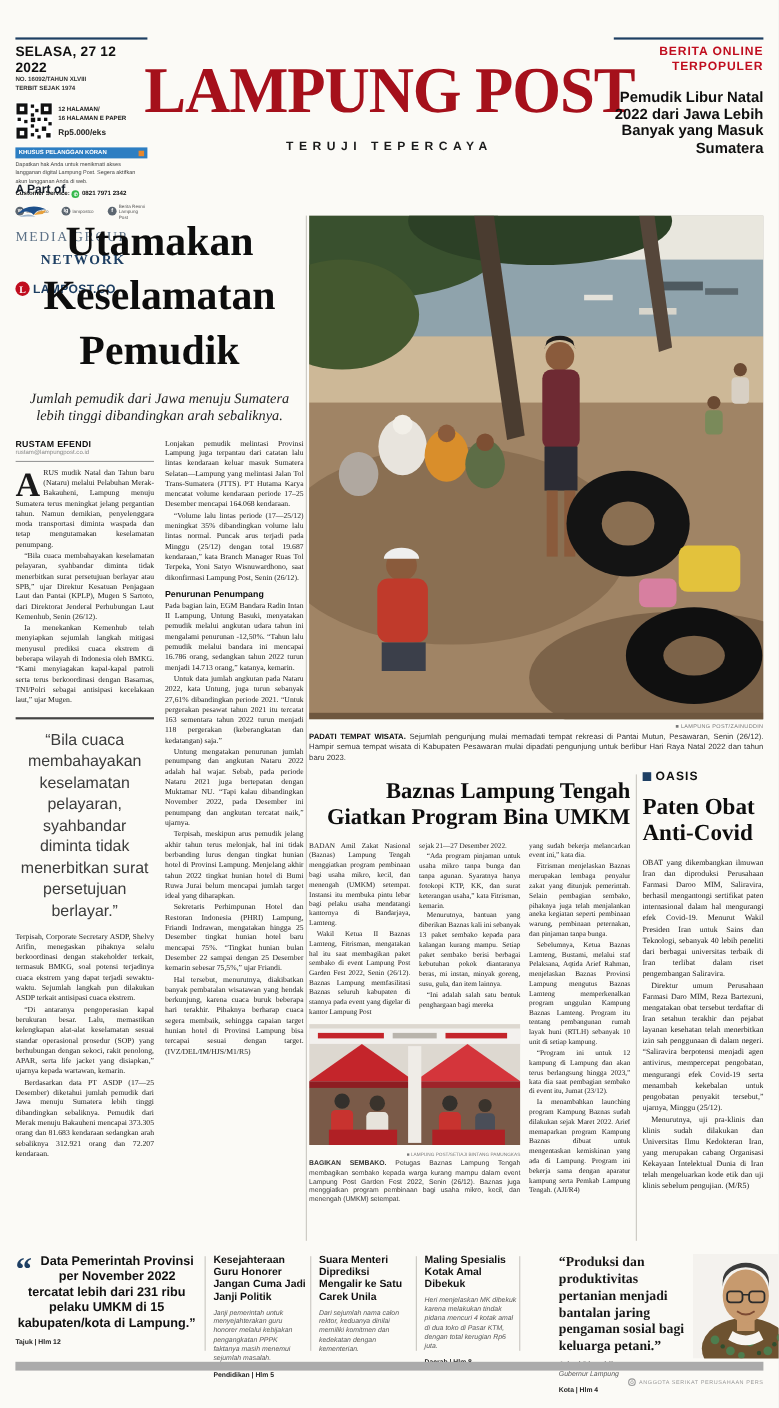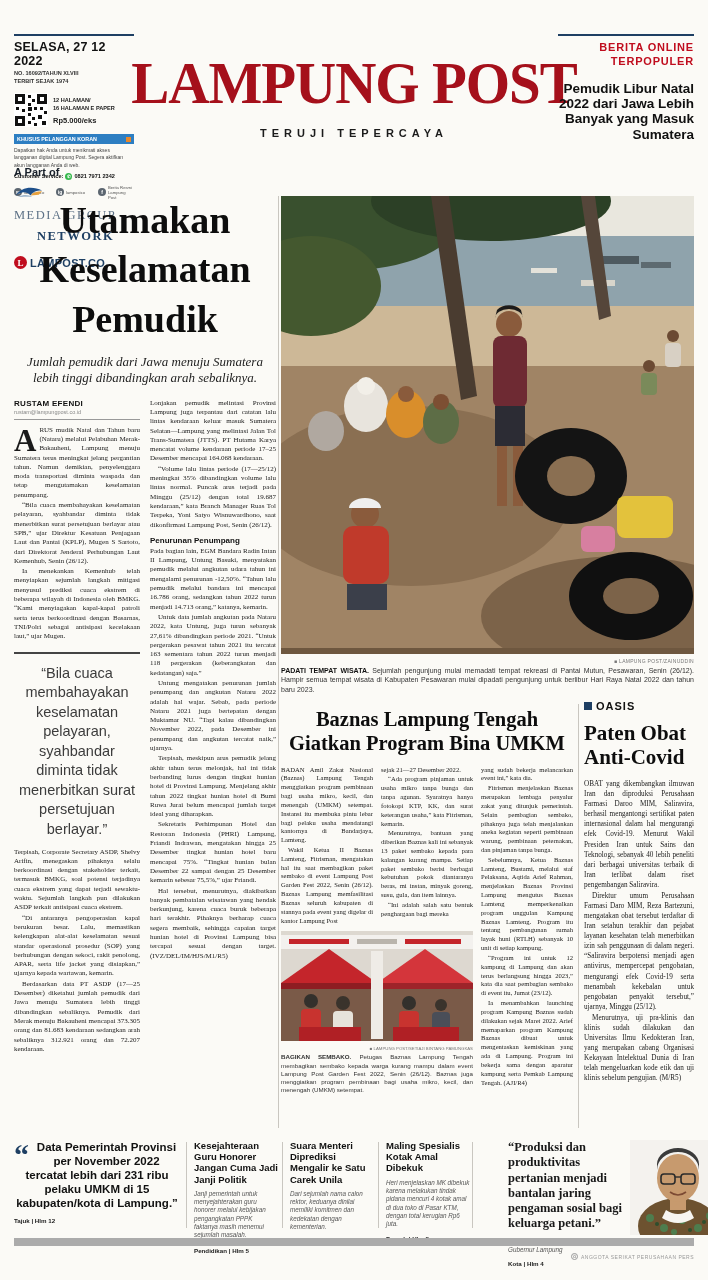--- a/index.html
+++ b/index.html
@@ -58,21 +58,21 @@
   .pullquote{border-top:2px solid #444;margin:10px 0 8px;padding-top:10px;font-family:"Liberation Sans",sans-serif;font-size:14.5px;line-height:1.35;color:#3c3c3c;text-align:center;}
   .crosshead{font-family:Liberation Sans, sans-serif;font-weight:bold;font-size:8px;margin:6px 0 2px;}
   
   #photo{left:281px;top:196px;width:413px;height:458px;background:#ccc;overflow:hidden;}
   #caption{left:281px;top:658px;width:413px;}
   .credit{font-family:"Liberation Sans",sans-serif;font-size:5px;color:#777;text-align:right;letter-spacing:.3px;}
   .cap{font-family:"Liberation Sans",sans-serif;font-size:7px;line-height:1.35;color:#333;text-align:justify;margin-top:2px;}
   .cap b{color:#111;}
   
   #baznas{left:281px;top:708px;width:292px;height:424px;overflow:hidden;}
-  .bz-head{font-family:"Liberation Serif",serif;font-weight:600;font-size:20.5px;line-height:1.16;text-align:center;color:#0d0d0d;margin-bottom:10px;}
+  .bz-head{font-family:"Liberation Serif",serif;font-weight:600;font-size:20.5px;line-height:1.16;text-align:right;color:#0d0d0d;margin-bottom:10px;}
   .bz-grid{display:grid;grid-template-columns:92px 92px 92px;column-gap:8px;}
   .bz-colA{grid-column:1;grid-row:1;}
   .bz-colB{grid-column:2;grid-row:1;}
   .bz-colC{grid-column:3;grid-row:1 / span 2;}
   .bz-photo{grid-column:1 / span 2;grid-row:2;margin-top:6px;}
   .sp{font-size:6.6px;line-height:1.34;text-align:justify;color:#1a1a1a;}
   .sp + .sp{text-indent:7px;margin-top:1px;}
   .scap{font-family:"Liberation Sans",sans-serif;font-size:6.2px;line-height:1.3;color:#333;text-align:justify;margin-top:2px;}
   .scredit{font-family:"Liberation Sans",sans-serif;font-size:4.3px;color:#777;text-align:right;margin-top:1px;}
   

